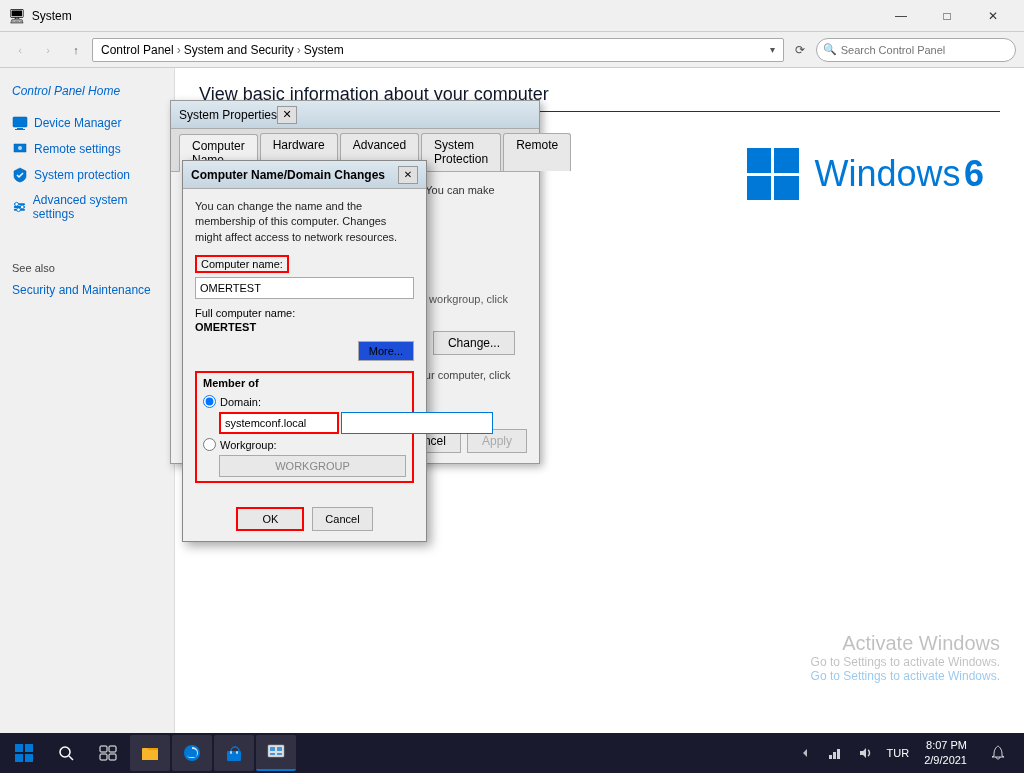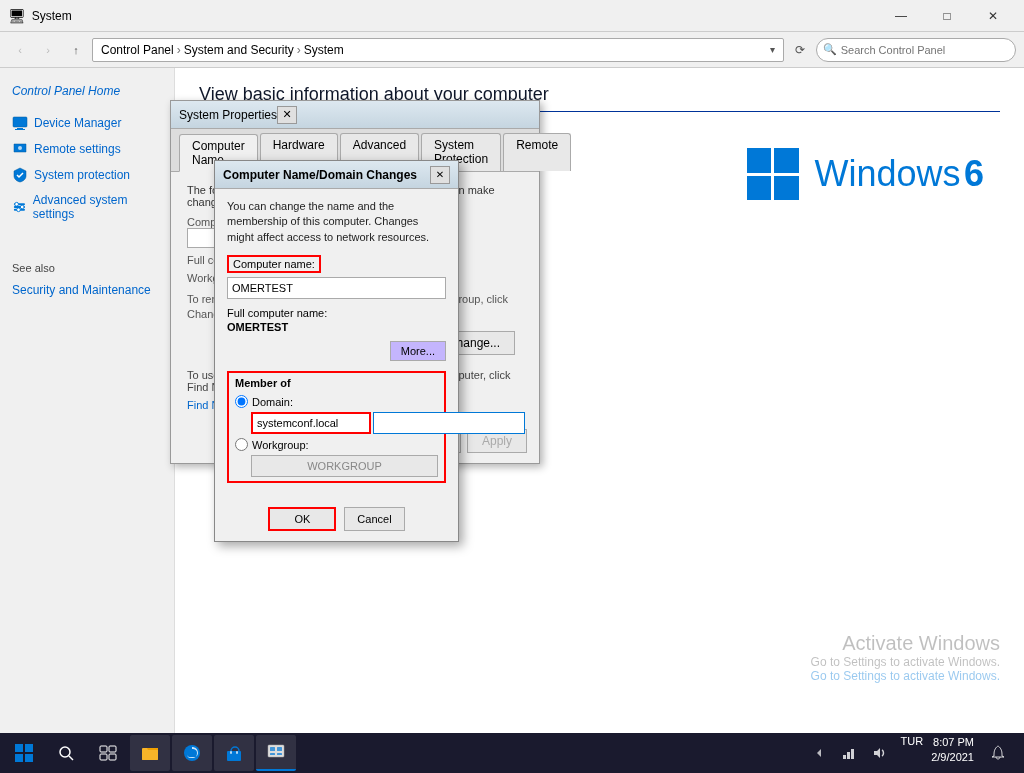--- a/index.html
+++ b/index.html
@@ -157,21 +157,21 @@
     }
     .taskbar-app {
       width: 40px; height: 36px;
       border: none; background: rgba(255,255,255,0.1); cursor: pointer;
       display: flex; align-items: center; justify-content: center;
       border-radius: 2px; position: relative;
     }
     .taskbar-app.active { border-bottom: 2px solid #0078d7; }
     .taskbar-spacer { flex: 1; }
     .taskbar-tray {
-      display: flex; gap: 8px;
+      display: flex; align-items: center; gap: 15px;
       color: #fff; font-size: 11px; padding: 0 6px;
     }
     .tray-icons { display: flex; gap: 2px; align-items: center; }
     .clock { text-align: right; color: #fff; font-size: 11px; line-height: 1.4; }
     .notification-btn {
       width: 32px; height: 36px;
       border: none; background: transparent; cursor: pointer;
       display: flex; align-items: center; justify-content: center;
     }
     .system-props-dialog {
@@ -224,21 +224,20 @@
     
     .inner-dialog {
       position: absolute;
       top: 160px; left: 182px;
       width: 245px;
       background: #f0f0f0;
       border: 1px solid #888;
       box-shadow: 4px 4px 10px rgba(0,0,0,0.35);
       pointer-events: all;
       z-index: 20;
-      margin-left: 32px;
     }
     .inner-dialog-title-bar {
       height: 28px;
       background: linear-gradient(to bottom, #dde8f0, #c5d5e0);
       display: flex; align-items: center; padding: 0 8px;
       border-bottom: 1px solid #aaa;
     }
     .inner-dialog-title-text { flex: 1; font-size: 12px; font-weight: 600; }
     .inner-dialog-close {
       width: 20px; height: 18px;
@@ -262,21 +261,21 @@
       font-size: 11px;
       outline: none;
     }
     .full-computer-label { font-size: 11px; margin-top: 8px; margin-bottom: 2px; }
     .full-computer-value { font-size: 11px; font-weight: 600; margin-bottom: 8px; }
     .more-btn {
       float: right;
       padding: 3px 10px;
       font-size: 11px;
       border: 1px solid #aaa;
-      background: #c4b5fd;
+      background: #1d4ed8;
       cursor: pointer;
       margin-bottom: 10px;
     }
     .clearfix::after { content: ''; display: table; clear: both; }
     .member-of-section {
       border: 2px solid red;
       padding: 4px 6px;
       margin-bottom: 8px;
     }
     .member-of-label { font-weight: 600; font-size: 11px; margin-bottom: 6px; }

